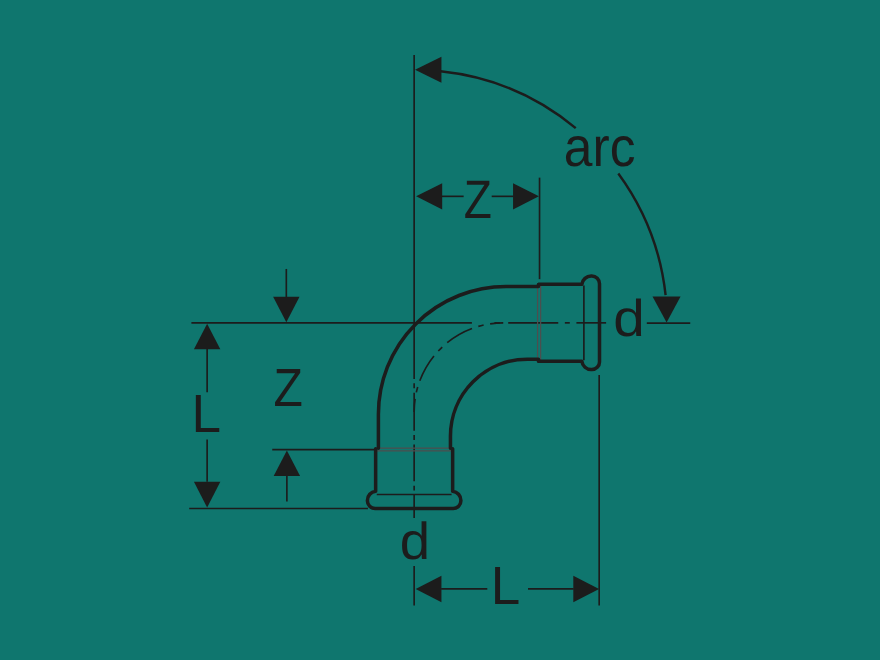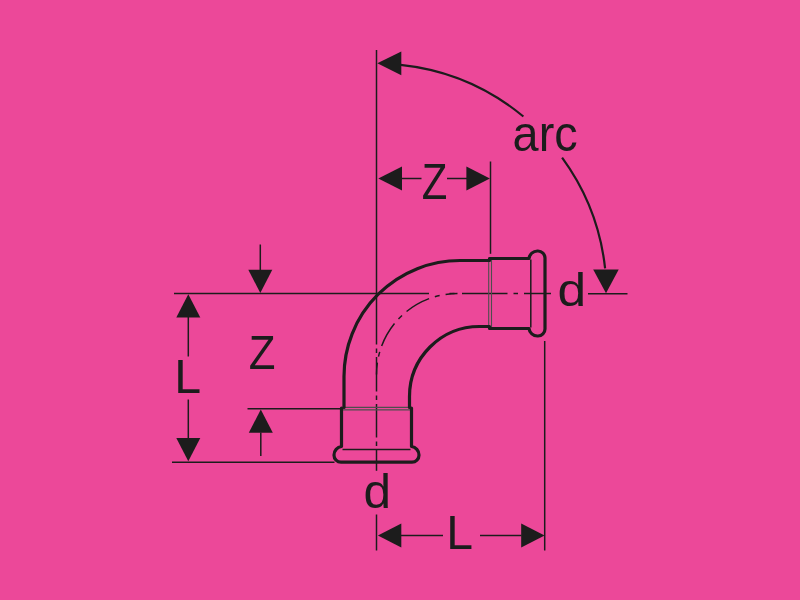--- a/index.html
+++ b/index.html
@@ -1,16 +1,16 @@
 <!DOCTYPE html>
 <html><head>
 <meta charset="utf-8">
 <style>
   html,body{margin:0;padding:0;background:#ffffff;}
-  .wrap{width:800px;height:600px;position:relative;overflow:hidden;background:#ec4899;}
+  .wrap{width:800px;height:600px;position:relative;overflow:hidden;background:#0f766e;}
   text{font-family:"Liberation Sans",sans-serif;fill:#1c1c1c;}
 </style>
 </head>
 <body>
 <div class="wrap">
 <svg width="800" height="600" viewBox="0 0 800 600">
   <g fill="none" stroke="#1c1c1c" stroke-width="1.5">
 
     <line x1="376.5" y1="50" x2="376.5" y2="344.5"></line>
 

